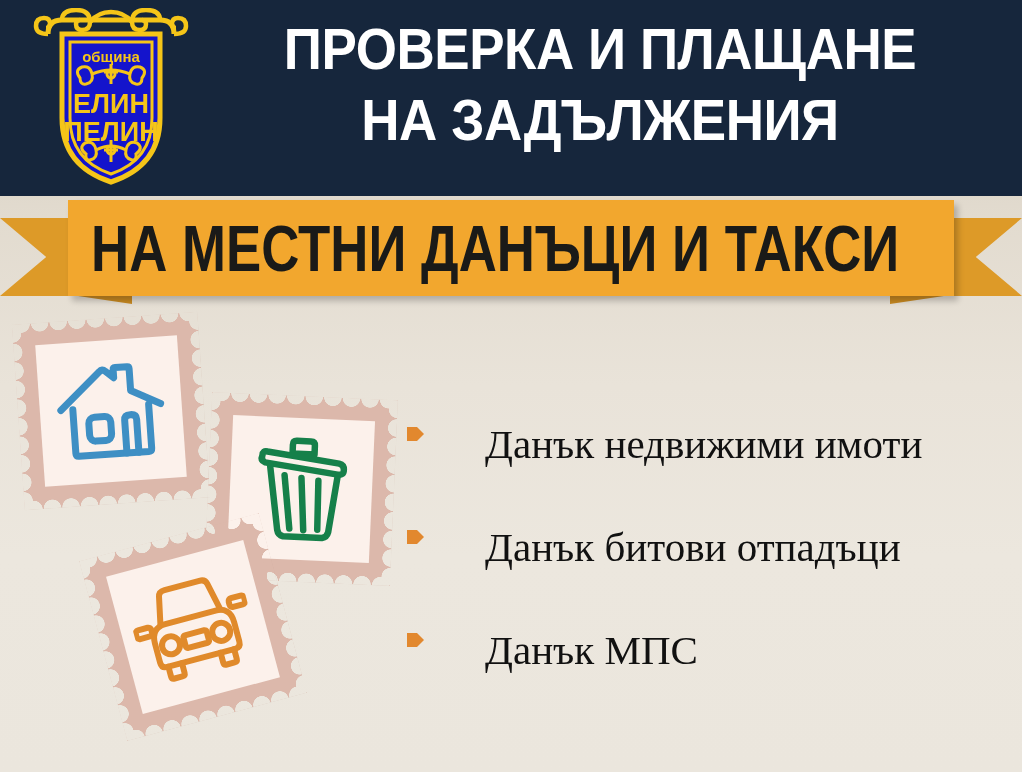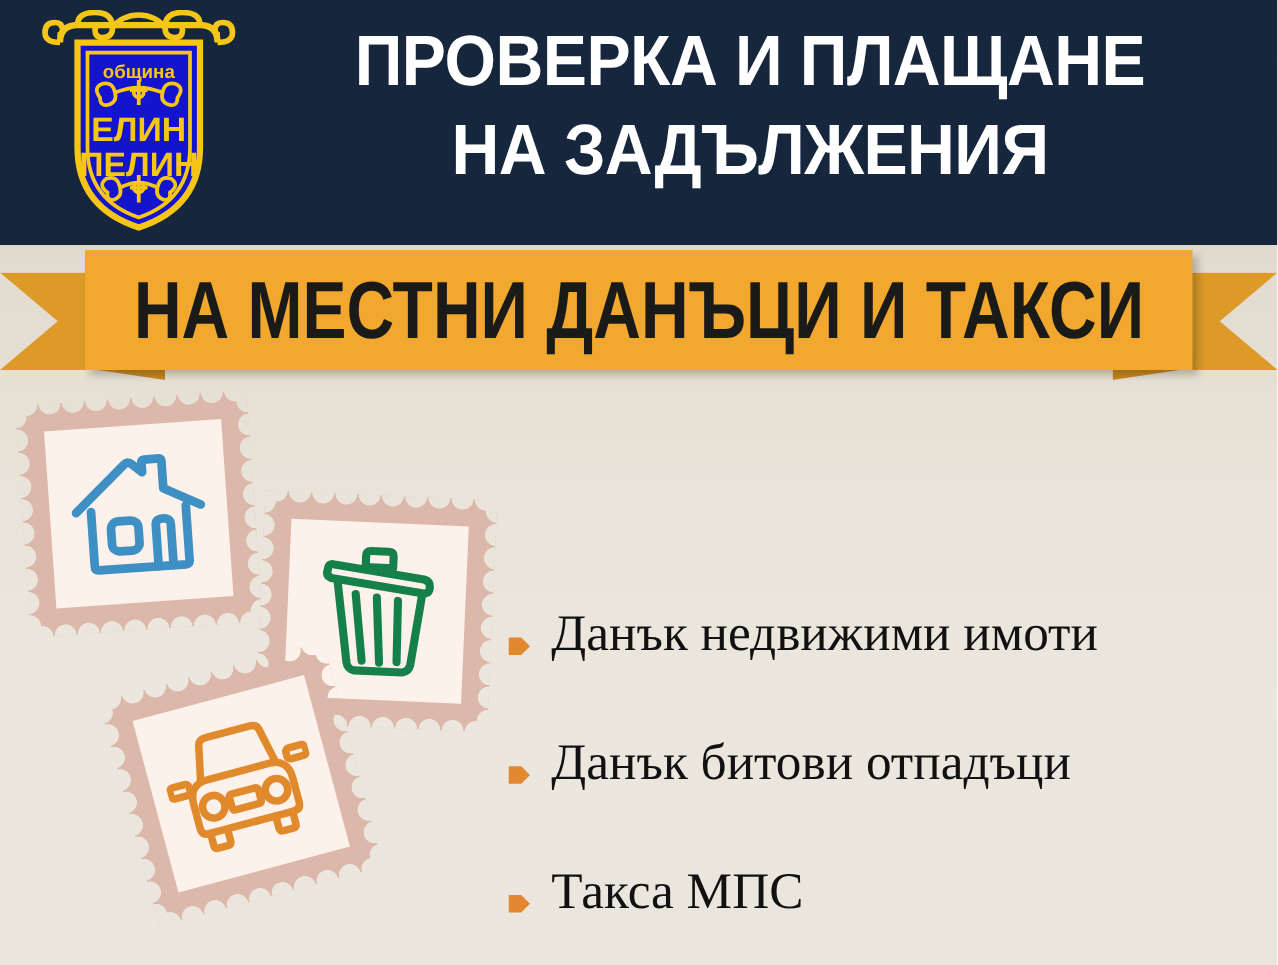--- a/index.html
+++ b/index.html
@@ -93,21 +93,21 @@
   .ribbon-band {
     position: absolute;
     left: 68px;
     top: 4px;
     width: 886px;
     height: 96px;
     background: #f2a72e;
     box-shadow: 4px 5px 6px rgba(0,0,0,0.22);
     display: flex;
     align-items: center;
-    justify-content: center;
+    justify-content: flex-end;
   }
   .ribbon-text {
     color: #1a1a18;
     font-family: "Liberation Sans Narrow", "Liberation Sans", sans-serif;
     font-weight: bold;
     font-size: 60px;
     letter-spacing: 0px;
     transform: scaleX(0.88) scaleY(1.08);
     white-space: nowrap;
   }
@@ -146,22 +146,23 @@
 
   
   .bullets {
     position: absolute;
     left: 405px;
     top: 424px;
     width: 600px;
   }
   .bullet-row {
     display: flex;
-    align-items: flex-end;
+    align-items: flex-start;
     height: 103px;
+    gap: 44px;
   }
   .bullet-marker {
     width: 20px;
     height: 20px;
     margin-right: 16px;
     flex: 0 0 auto;
   }
   .bullet-label {
     color: #111111;
     font-family: "Liberation Serif", "DejaVu Serif", serif;
@@ -292,18 +293,18 @@
       <svg class="bullet-marker" viewBox="0 0 20 20">
         <path d="M2 3 L12 3 L19 10 L12 17 L2 17 Z" fill="#E2882E"></path>
       </svg>
       <span class="bullet-label">Данък битови отпадъци</span>
     </div>
 
     <div class="bullet-row">
       <svg class="bullet-marker" viewBox="0 0 20 20">
         <path d="M2 3 L12 3 L19 10 L12 17 L2 17 Z" fill="#E2882E"></path>
       </svg>
-      <span class="bullet-label">Такса МПС</span>
+      <span class="bullet-label">Данък МПС</span>
     </div>
 
   </div>
 
 </div>
 
 </body></html>

